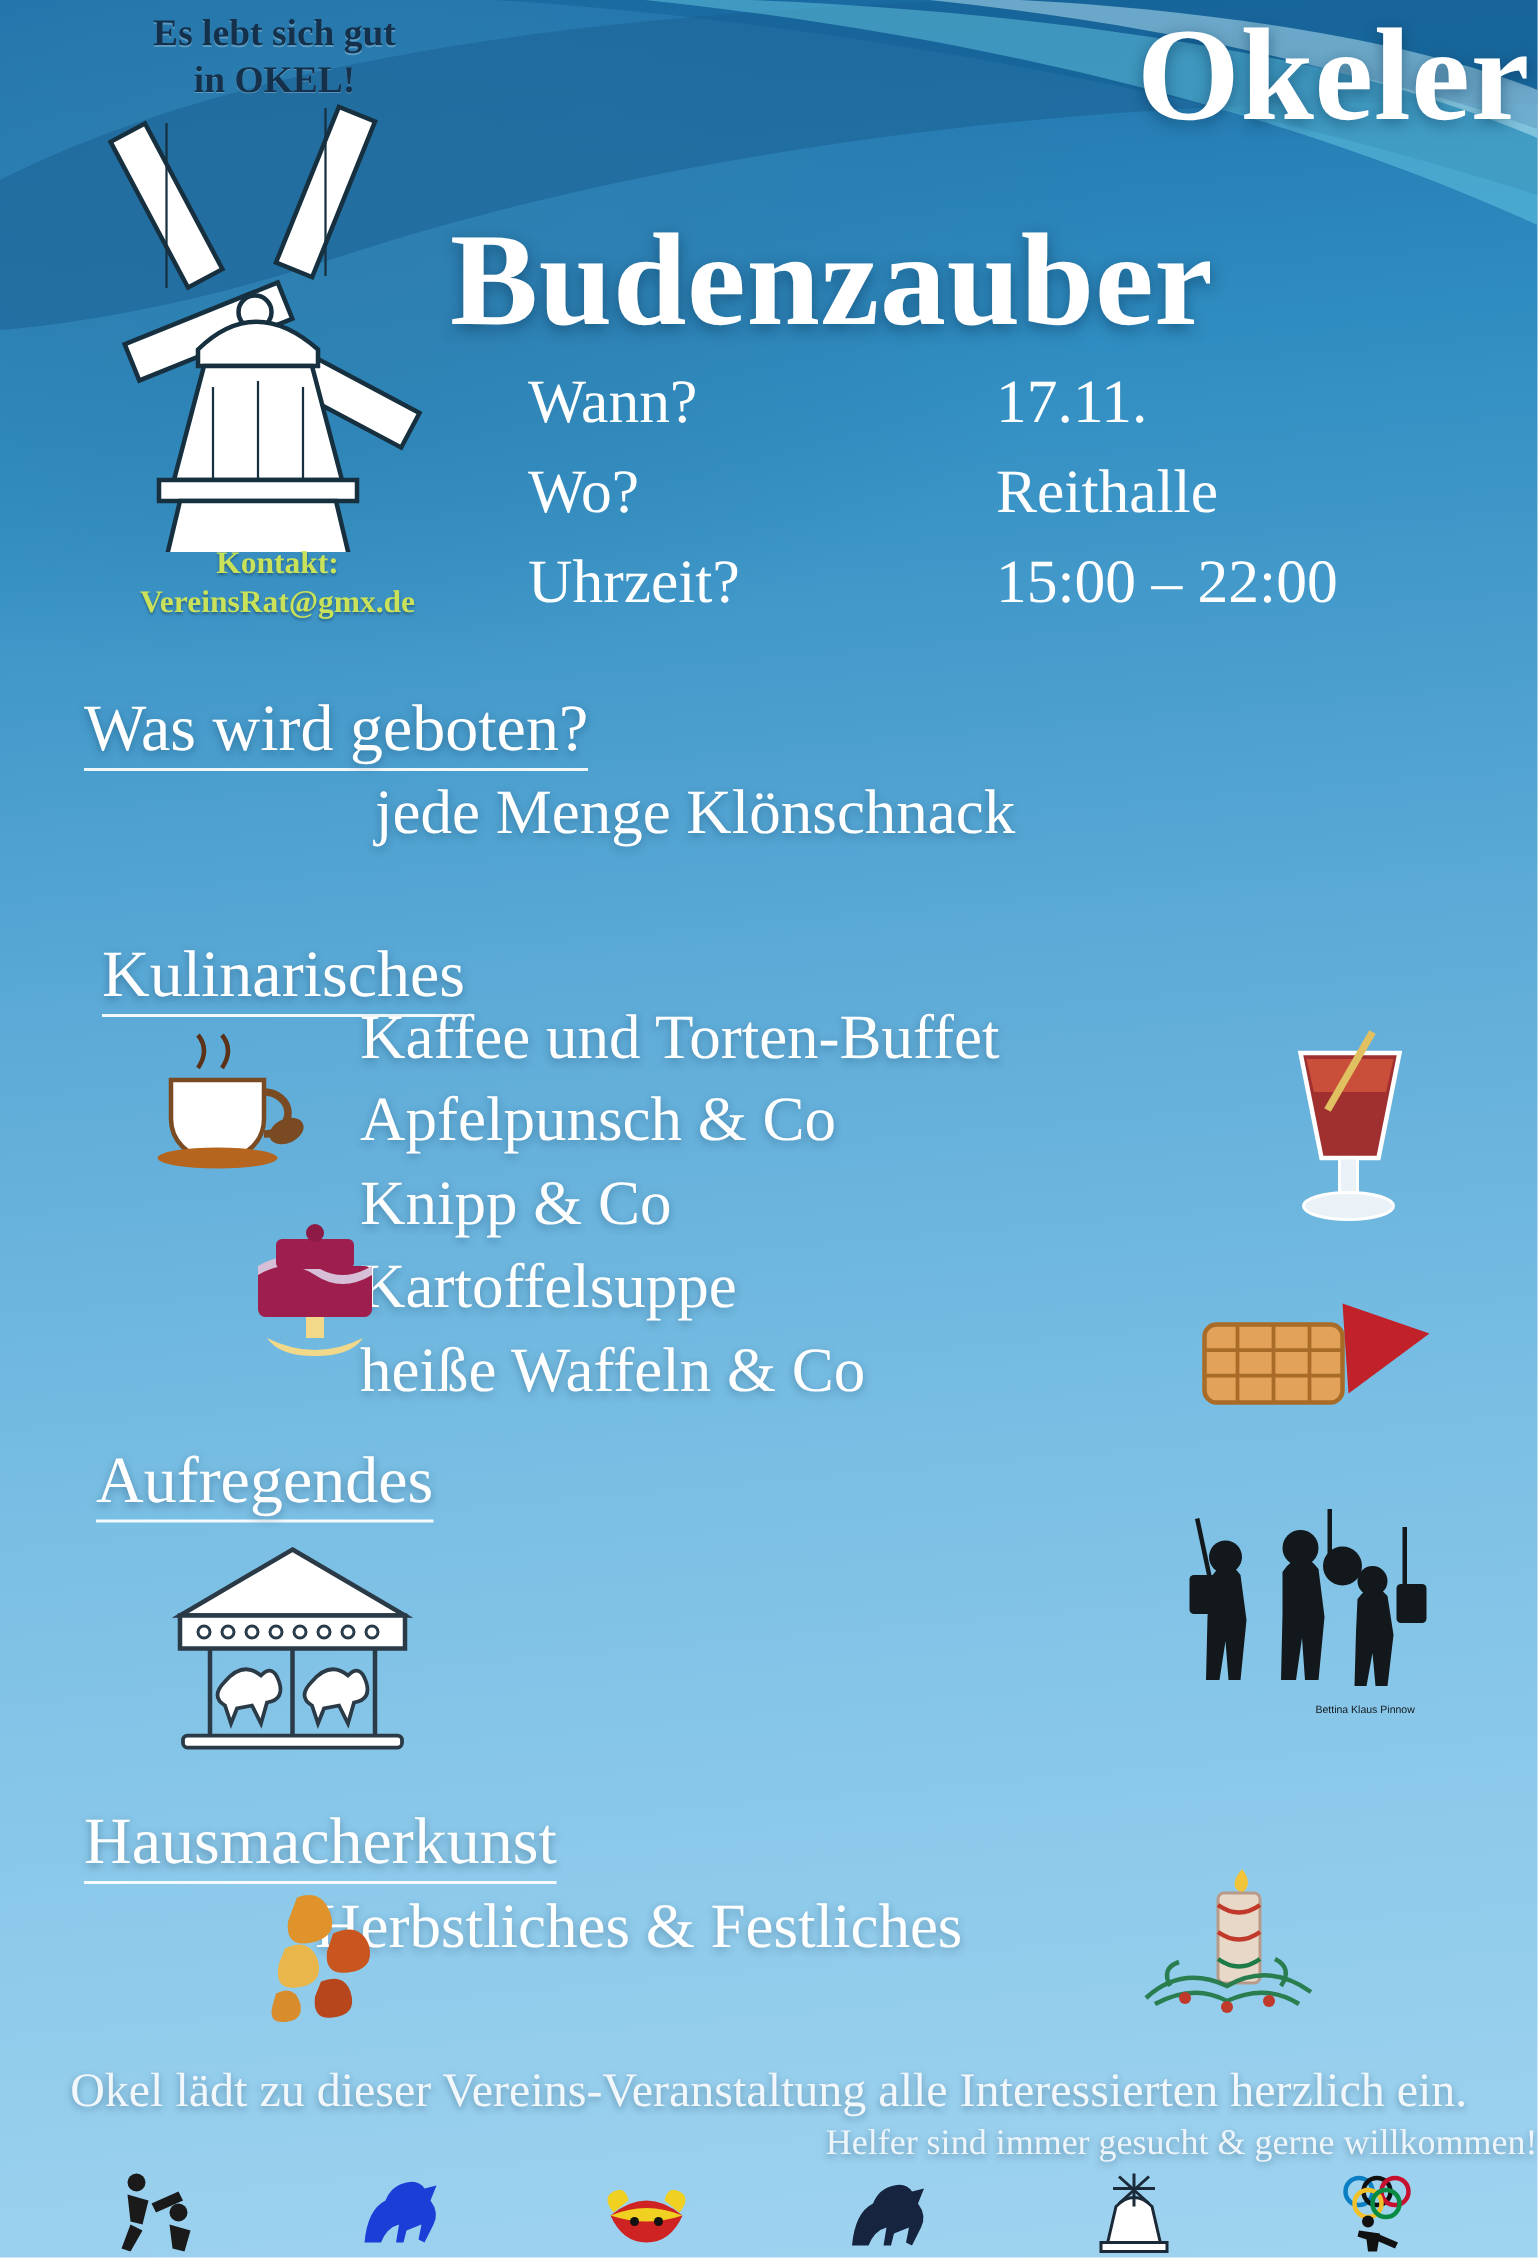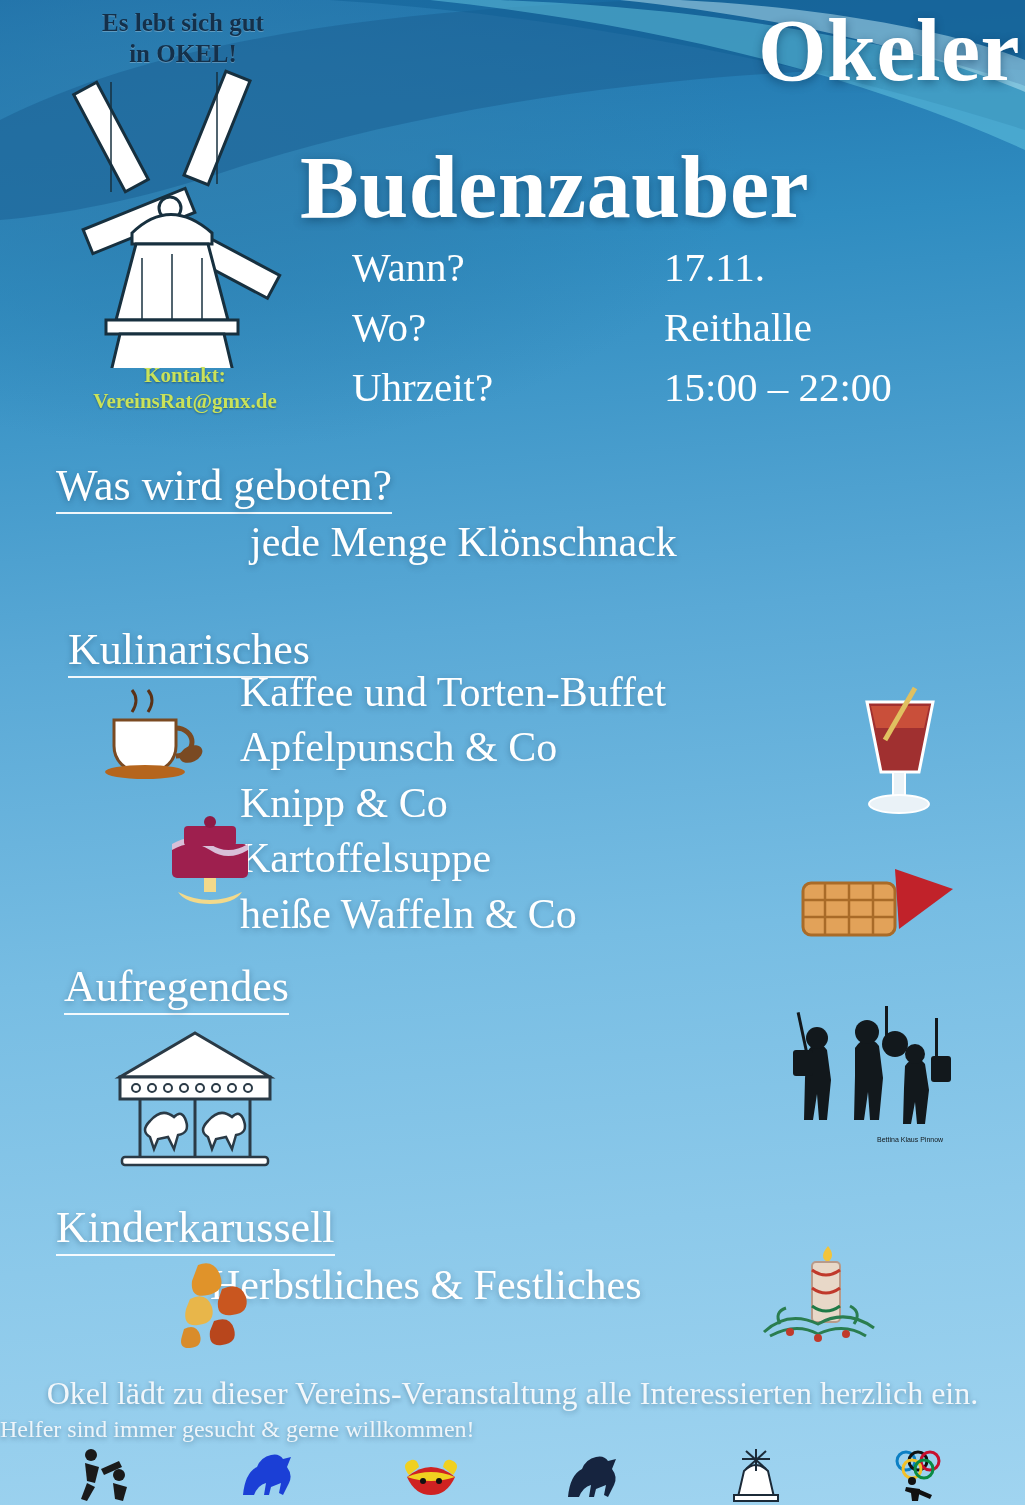--- a/index.html
+++ b/index.html
@@ -75,21 +75,21 @@
   .auf-list{left:240px;top:1015px;width:720px;}
   .auf-list .small{font-size:29px;}
   .haus-list{left:210px;top:1258px;width:620px;text-align:left;}
 
   
   .foot1{
     position:absolute;left:0;top:1375px;width:1025px;text-align:center;
     font-size:32px;color:#f2f7fb;text-shadow:0 2px 5px rgba(0,40,70,.35);
   }
   .foot2{
-    position:absolute;left:0;top:1416px;width:1025px;text-align:left;
+    position:absolute;left:0;top:1416px;width:1025px;text-align:right;
     font-size:24px;color:#eef5fa;text-shadow:0 2px 5px rgba(0,40,70,.35);
   }
   .logos{
     position:absolute;left:0;top:1442px;width:1025px;height:63px;
     display:flex;align-items:center;justify-content:space-around;padding:0 26px;
     box-sizing:border-box;
   }
   .logos .logo{width:72px;height:58px;}
 
   
@@ -256,21 +256,21 @@
       <rect x="16" y="12" width="3" height="42" transform="rotate(-12 17 33)"></rect>
       <rect x="100" y="6" width="3" height="40"></rect>
       <rect x="150" y="18" width="3" height="40"></rect>
       <rect x="8" y="50" width="20" height="26" rx="3"></rect>
       <circle cx="110" cy="44" r="13"></circle>
       <rect x="146" y="56" width="20" height="26" rx="3"></rect>
     </g>
     <text x="92" y="142" font-size="7" fill="#12181c" font-family="'Liberation Sans',sans-serif">Bettina Klaus Pinnow</text>
   </svg>
 
-  <div class="head h-hausmacher">Kinderkarussell</div>
+  <div class="head h-hausmacher">Hausmacherkunst</div>
   <div class="list haus-list">
     <div>Herbstliches &amp; Festliches</div>
   </div>
 
   <svg class="art leaves" viewBox="0 0 100 95">
     <g>
       <path d="M20 10 q16 -6 22 10 q6 16 -12 20 q-18 4 -16 -14 z" fill="#e0932a"></path>
       <path d="M44 34 q18 -8 24 8 q4 16 -14 18 q-16 2 -14 -14 z" fill="#c9561f"></path>
       <path d="M12 44 q16 -8 22 8 q4 16 -14 18 q-16 2 -12 -16 z" fill="#e8b64a"></path>
       <path d="M36 66 q16 -6 20 8 q4 14 -12 16 q-14 2 -12 -14 z" fill="#b8461c"></path>

